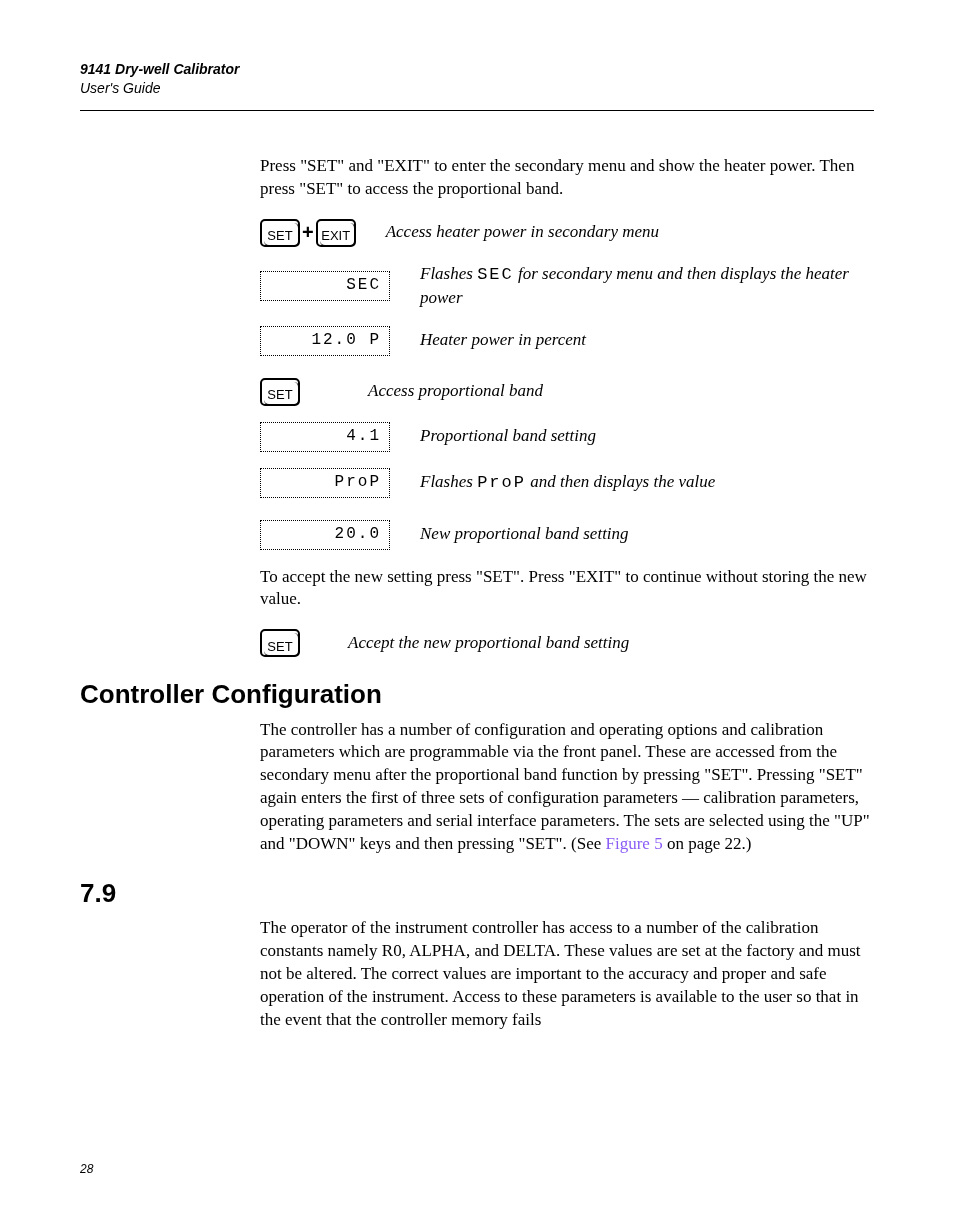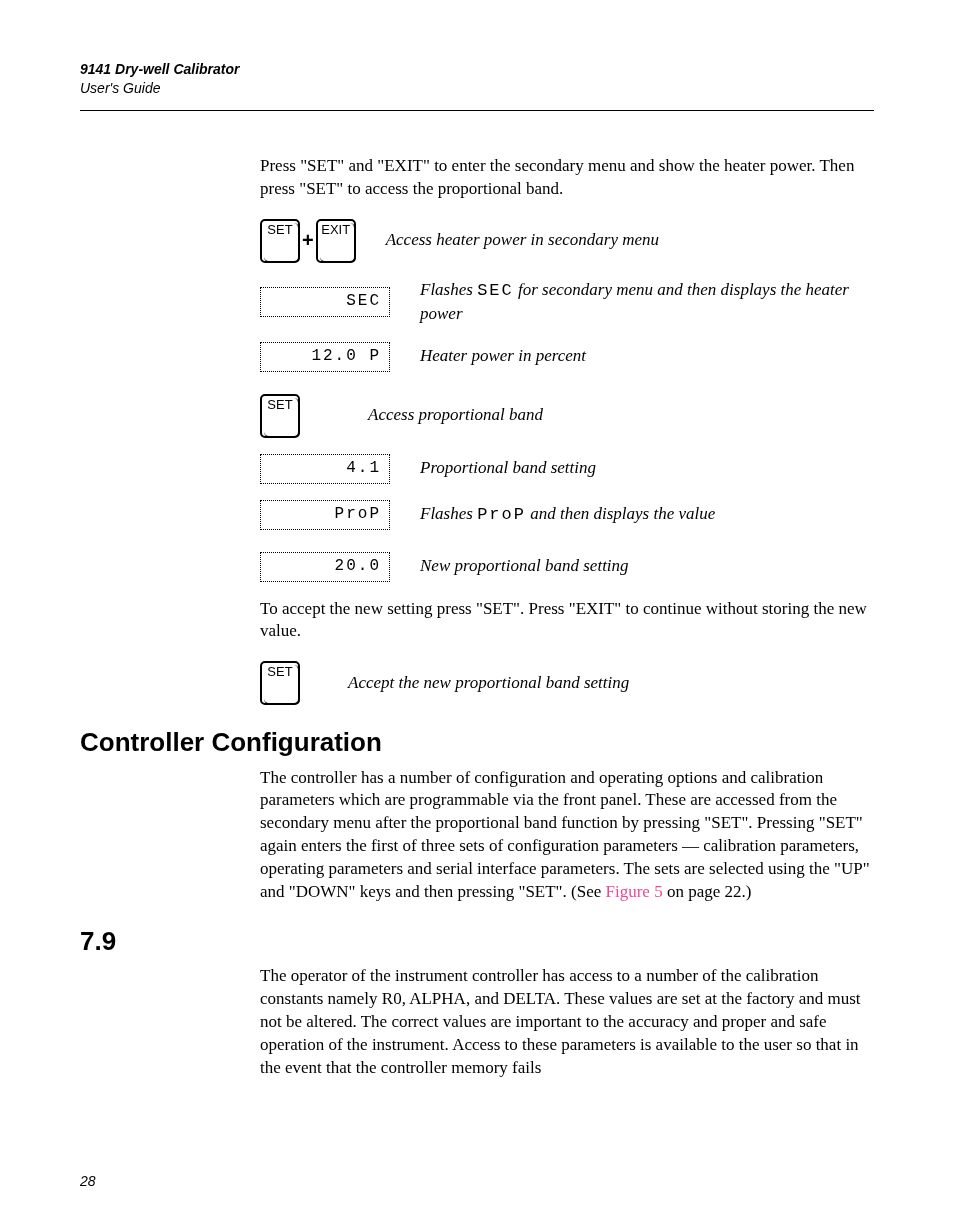--- a/index.html
+++ b/index.html
@@ -32,29 +32,29 @@
   .body-para {
     margin: 0 0 18px 0;
   }
   .row {
     display: flex;
     align-items: center;
     margin-bottom: 16px;
   }
   .key {
     display: inline-flex;
-    align-items: flex-start;
+    align-items: flex-end;
     justify-content: center;
     border: 2px solid #000;
     border-radius: 5px;
     font-family: Arial, Helvetica, sans-serif;
     font-size: 13px;
     font-weight: normal;
     width: 40px;
-    height: 44px;
+    height: 28px;
     background: #fff;
     position: relative;
   }
   .key::before {
     content: "";
     position: absolute;
     top: 2px;
     left: 2px;
     right: -1px;
     bottom: -1px;
@@ -108,26 +108,26 @@
     flex-shrink: 0;
   }
   .section-title {
     font-family: Arial, Helvetica, sans-serif;
     font-weight: bold;
     font-size: 26px;
   }
   .pagenum {
     font-family: Arial, Helvetica, sans-serif;
     font-style: italic;
-    font-size: 14px;
+    font-size: 12px;
     position: absolute;
-    bottom: 36px;
+    bottom: 50px;
     left: 80px;
   }
-  a.figref { color: #ec4899; text-decoration: none; }
+  a.figref { color: #8b5cf6; text-decoration: none; }
   .block { margin-bottom: 22px; }
 </style>
 </head>
 <body>
 
 <div class="header">
   <span>9141 Dry-well Calibrator</span>
   <span class="sub">User's Guide</span>
 </div>
 

